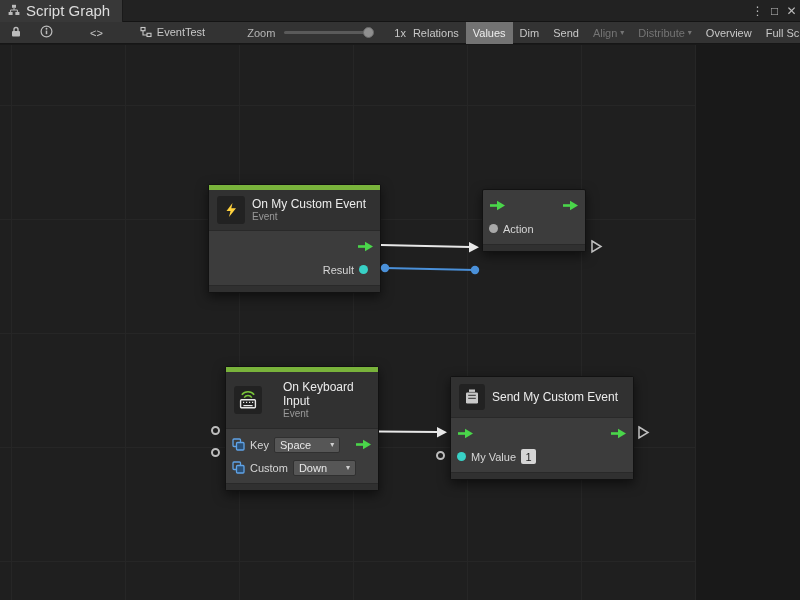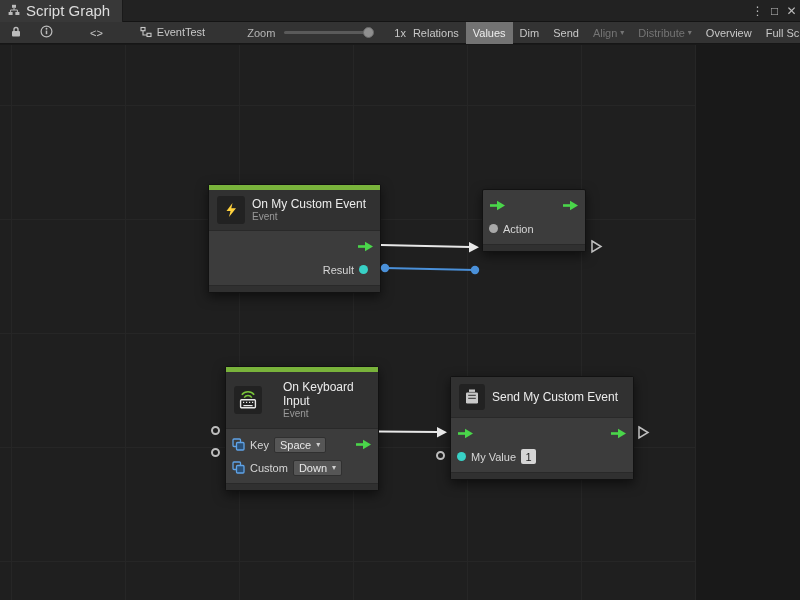--- a/index.html
+++ b/index.html
@@ -53,21 +53,21 @@
   .prow { height:23px; display:flex; align-items:center; padding:0 6px; gap:5px; position:relative; }
   .nfoot { height:7px; background:#303030; border-top:1px solid #292929; }
   .spacer { flex:1; }
   .plabel { color:#d6d6d6; }
   .port-dot { width:9px; height:9px; border-radius:50%; flex:none; }
   .teal { background:#38d1c6; }
   .gray { background:#a9a9a9; }
   .hollow { position:absolute; width:9px; height:9px; border:2px solid #bdbdbd;
             border-radius:50%; background:transparent; }
   .dropdown { background:#565656; border:1px solid #303030; border-radius:2px;
-              height:16px; padding:0 5px; display:flex; align-items:center; gap:5px;
+              height:16px; padding:0 5px; display:flex; align-items:center; gap:19px;
               color:#e8e8e8; font-size:11px; }
   .dd-arrow { font-size:8px; color:#cfcfcf; }
   .valbox { background:#d6d6d6; color:#1b1b1b; border-radius:2px; min-width:15px; height:15px;
             padding:0 3px; display:flex; align-items:center; justify-content:center; font-size:11px; }
   .wires { position:absolute; inset:0; pointer-events:none; }
   .flowarrow { flex:none; display:block; }
 </style>
 </head>
 <body>
 

